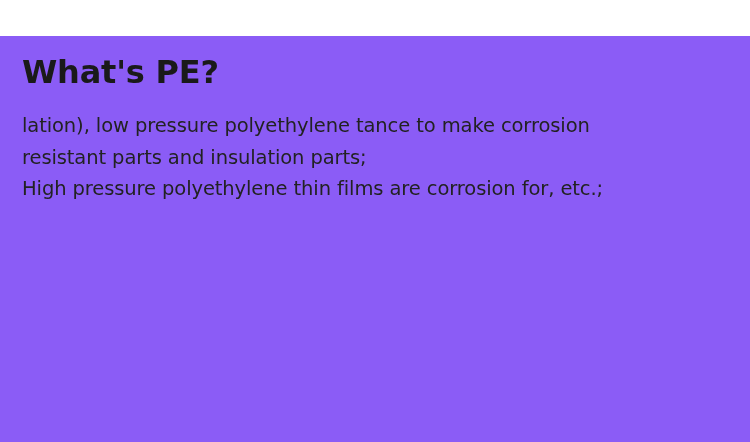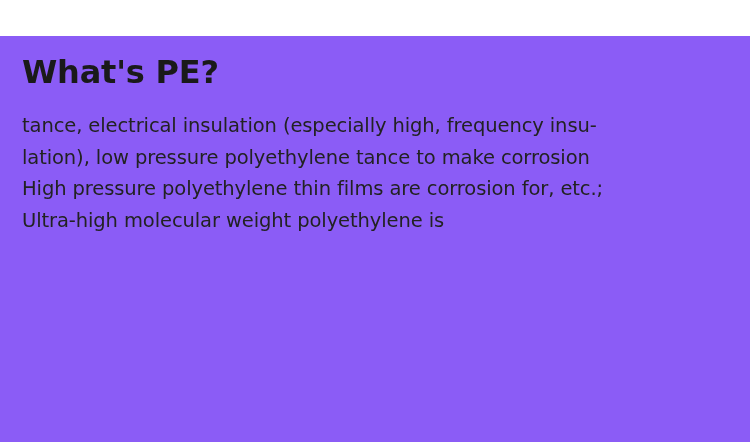--- a/index.html
+++ b/index.html
@@ -45,19 +45,18 @@
   }
 </style>
 </head>
 <body>
 
 <div class="page">
 
   <h1 class="heading">What's PE?</h1>
 
   <div class="body-copy">
-    <span class="body-line">tance, electrical insulation (especially high, frequency insu-</span>
     <span class="body-line">lation), low pressure polyethylene tance to make corrosion</span>
+    <span class="body-line">resistant parts and insulation parts;</span>
     <span class="body-line">High pressure polyethylene thin films are corrosion for, etc.;</span>
-    <span class="body-line">Ultra-high molecular weight polyethylene is</span>
   </div>
 
 </div>
 
 </body></html>

